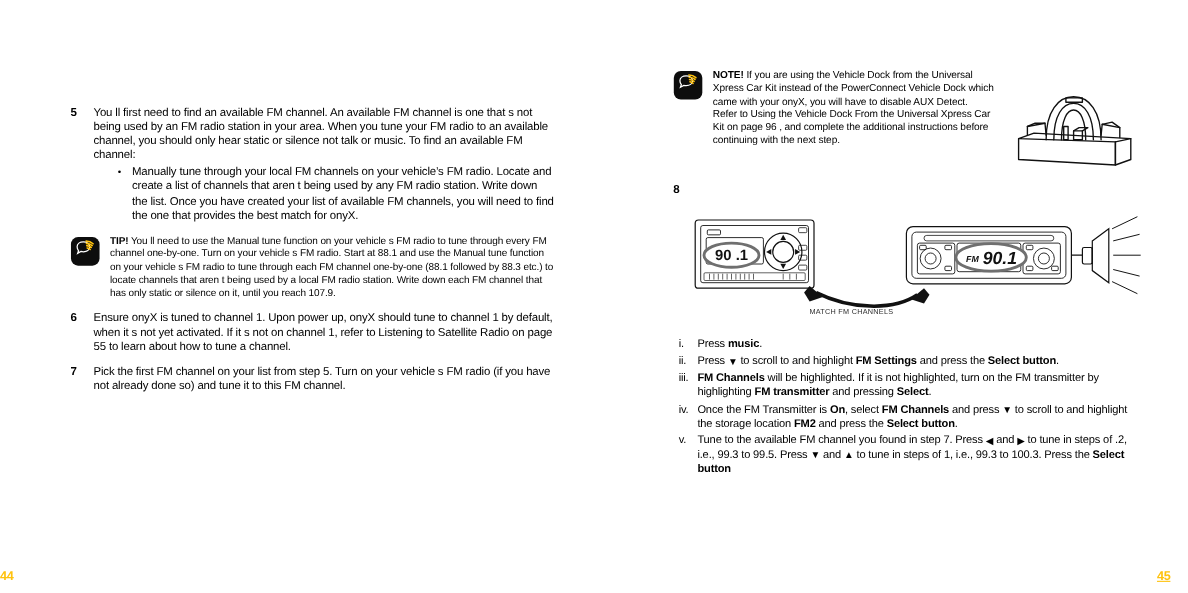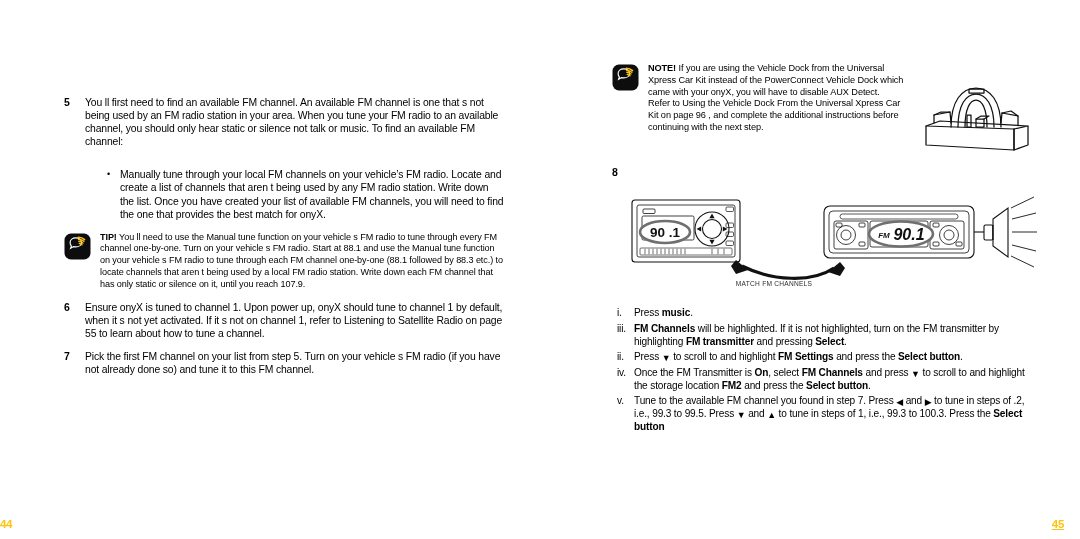--- a/index.html
+++ b/index.html
@@ -43,21 +43,21 @@
   }
   .step-body {
     flex: 1 1 auto;
     font-size: 10.4px;
     line-height: 13.1px;
     letter-spacing: -0.15px;
   }
 
   
   .bullets {
-    margin: 20px 0 0 0;
+    margin: 2px 0 0 0;
     padding: 0 0 0 22px;
     list-style: none;
   }
   .bullets li {
     position: relative;
     font-size: 10.4px;
     line-height: 13.1px;
     letter-spacing: -0.15px;
     padding-left: 13px;
   }
@@ -335,26 +335,26 @@
       </svg>
       <div class="match-label">MATCH FM CHANNELS</div>
     </div>
 
     <ol class="roman">
       <li>
         <span class="rn">i.</span>
         <span class="rtext"><span>Press </span><b>music</b><span>.</span></span>
       </li>
       <li>
+        <span class="rn">ii.</span>
+        <span class="rtext"><span>Press </span><span class="arrow">▼</span><span> to scroll to and highlight </span><b>FM Settings</b><span> and press the </span><b>Select button</b><span>.</span></span>
+      </li>
+      <li>
         <span class="rn">iii.</span>
         <span class="rtext"><b>FM Channels</b><span> will be highlighted. If it is not highlighted, turn on the FM transmitter by highlighting </span><b>FM transmitter</b><span> and pressing </span><b>Select</b><span>.</span></span>
-      </li>
-      <li>
-        <span class="rn">ii.</span>
-        <span class="rtext"><span>Press </span><span class="arrow">▼</span><span> to scroll to and highlight </span><b>FM Settings</b><span> and press the </span><b>Select button</b><span>.</span></span>
       </li>
       <li>
         <span class="rn">iv.</span>
         <span class="rtext"><span>Once the FM Transmitter is </span><b>On</b><span>, select </span><b>FM Channels</b><span> and press </span><span class="arrow">▼</span><span> to scroll to and highlight the storage location </span><b>FM2</b><span> and press the </span><b>Select button</b><span>.</span></span>
       </li>
       <li>
         <span class="rn">v.</span>
         <span class="rtext"><span>Tune to the available FM channel you found in step 7. Press </span><span class="arrow">◀</span><span> and </span><span class="arrow">▶</span><span> to tune in steps of .2, i.e., 99.3 to 99.5. Press </span><span class="arrow">▼</span><span> and </span><span class="arrow">▲</span><span> to tune in steps of 1, i.e., 99.3 to 100.3. Press the </span><b>Select button</b></span>
       </li>
     </ol>

